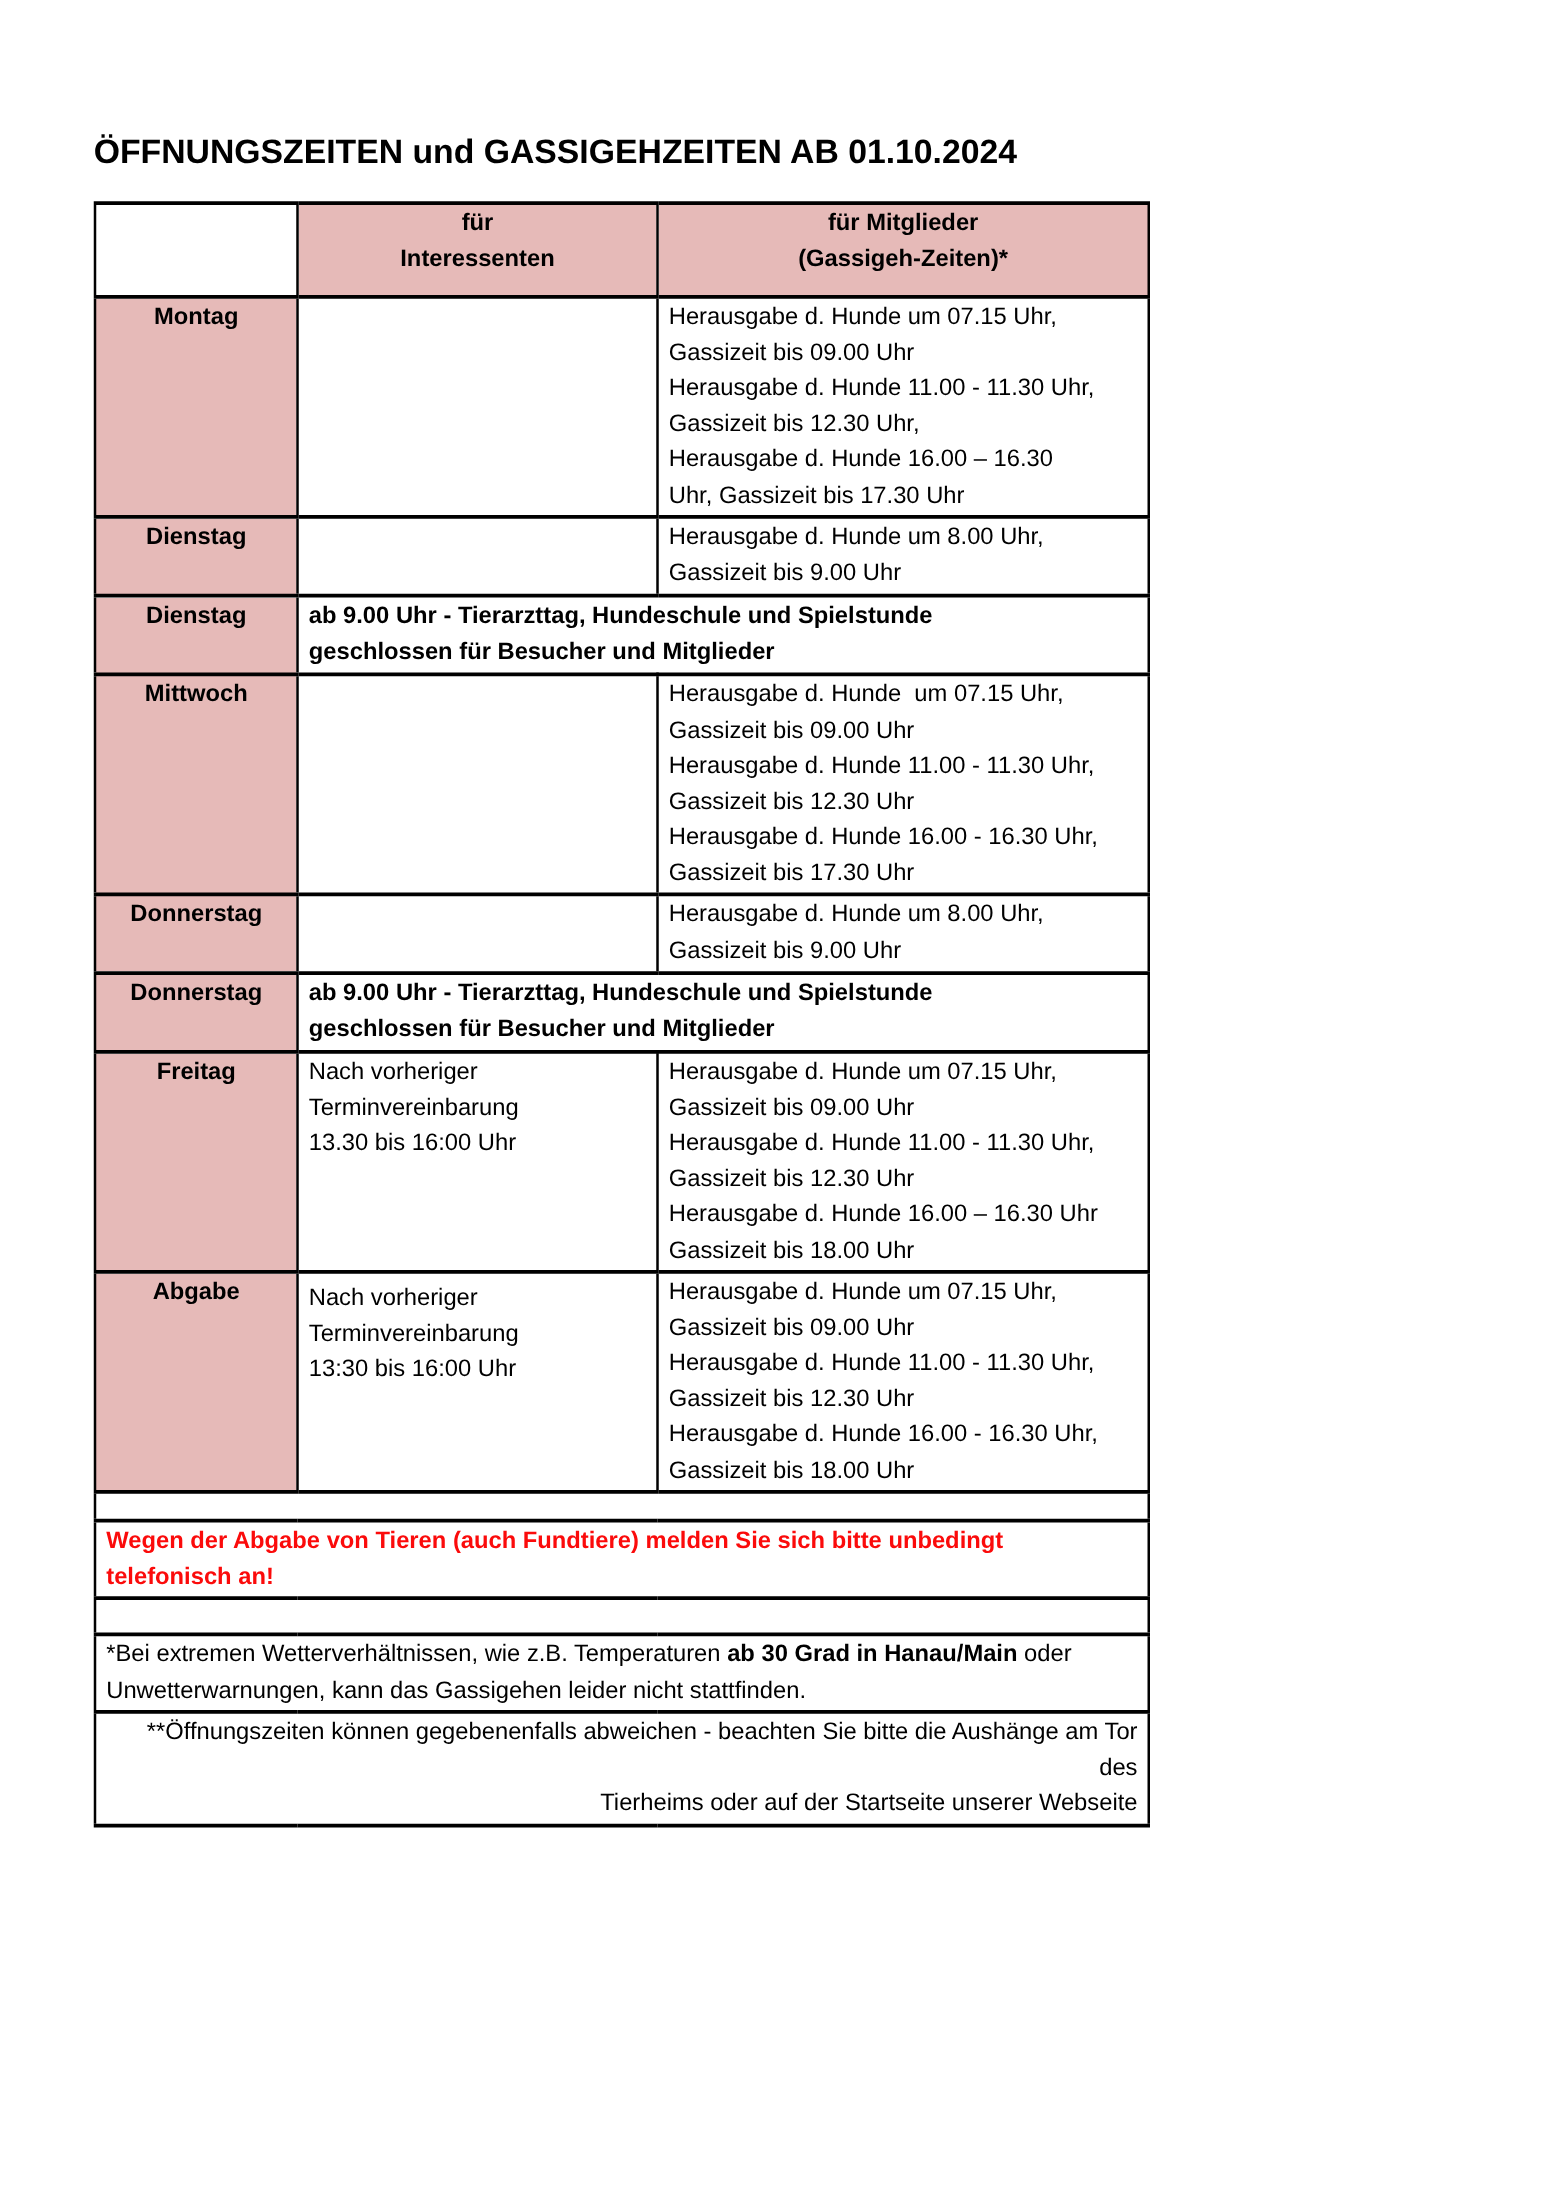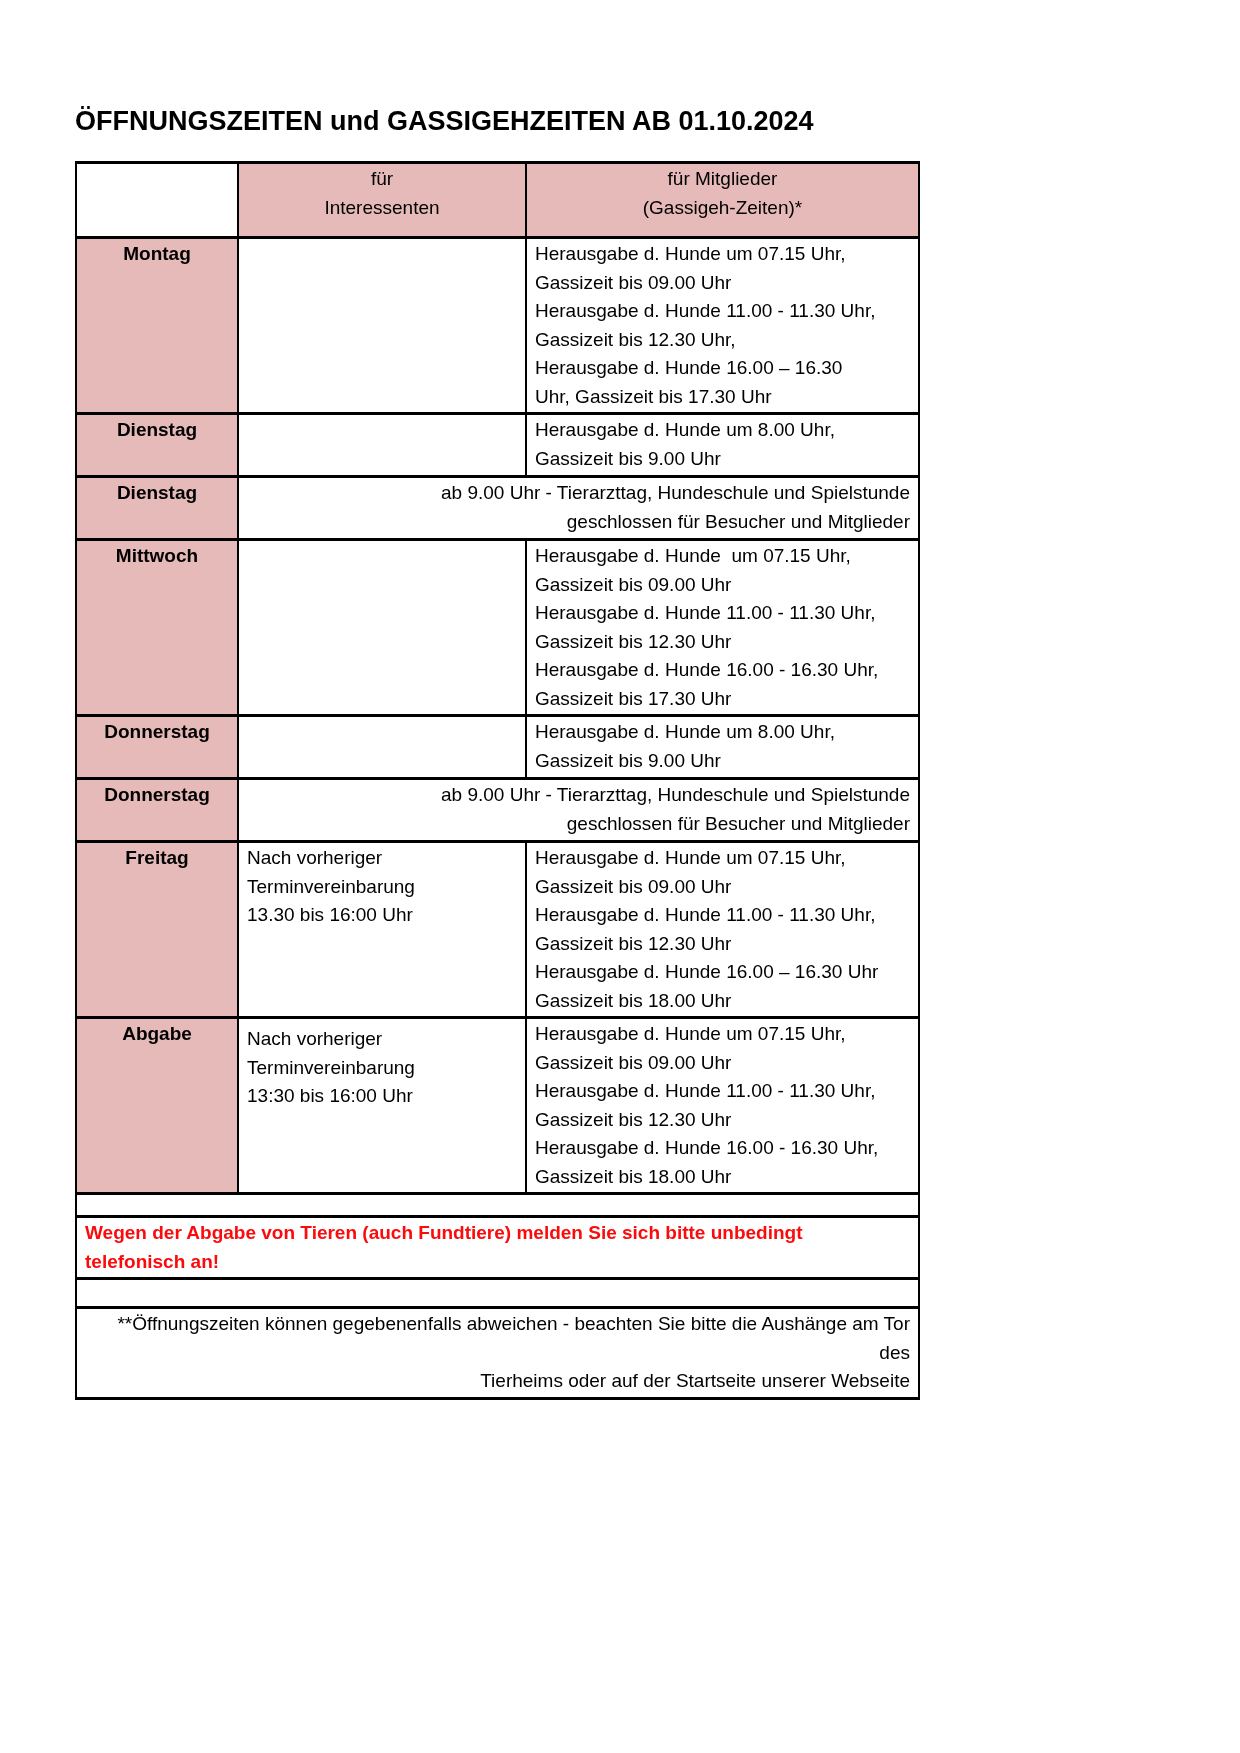--- a/index.html
+++ b/index.html
@@ -28,37 +28,37 @@
     font-size:19px;
     line-height:28.5px;
     vertical-align:top;
     white-space:pre-wrap;
     padding:1px 8px;
     overflow:hidden;
   }
   td.corner { background:#ffffff; }
   td.head {
     background:#e6bab8;
-    font-weight:normal;
+    font-weight:bold;
     text-align:center;
     vertical-align:middle;
     line-height:27px;
     height:70px;
     padding:4px 8px;
   }
   td.day {
     background:#e6bab8;
     font-weight:bold;
     text-align:center;
     vertical-align:middle;
     line-height:25px;
   }
   td.closed {
-    font-weight:normal;
-    text-align:right;
+    font-weight:bold;
+    text-align:left;
     vertical-align:middle;
     height:58px;
   }
   td.inter { vertical-align:middle; padding-left:14px; }
   tr.inter-top td.inter { vertical-align:top; padding-top:6px; }
   td.mitg { padding-top:2px; }
   tr.r-two td { height:58px; }
   td.spacer { height:18px; }
   tr.sp2 td.spacer { height:24px; }
   td.notice {
@@ -185,20 +185,24 @@
 
       <tr>
         <td class="notice" colspan="3">Wegen der Abgabe von Tieren (auch Fundtiere) melden Sie sich bitte unbedingt
 telefonisch an!</td>
       </tr>
 
       <tr class="sp2">
         <td class="spacer" colspan="3"></td>
       </tr>
 
+      <tr>
+        <td class="fn" colspan="3"><span>*Bei extremen Wetterverhältnissen, wie z.B. Temperaturen </span><b>ab 30 Grad in Hanau/Main</b><span> oder
+Unwetterwarnungen, kann das Gassigehen leider nicht stattfinden.</span></td>
+      </tr>
 
       <tr>
         <td class="fn fn2" colspan="3">**Öffnungszeiten können gegebenenfalls abweichen - beachten Sie bitte die Aushänge am Tor des
 Tierheims oder auf der Startseite unserer Webseite</td>
       </tr>
     </tbody>
   </table>
 
 </div>
 

